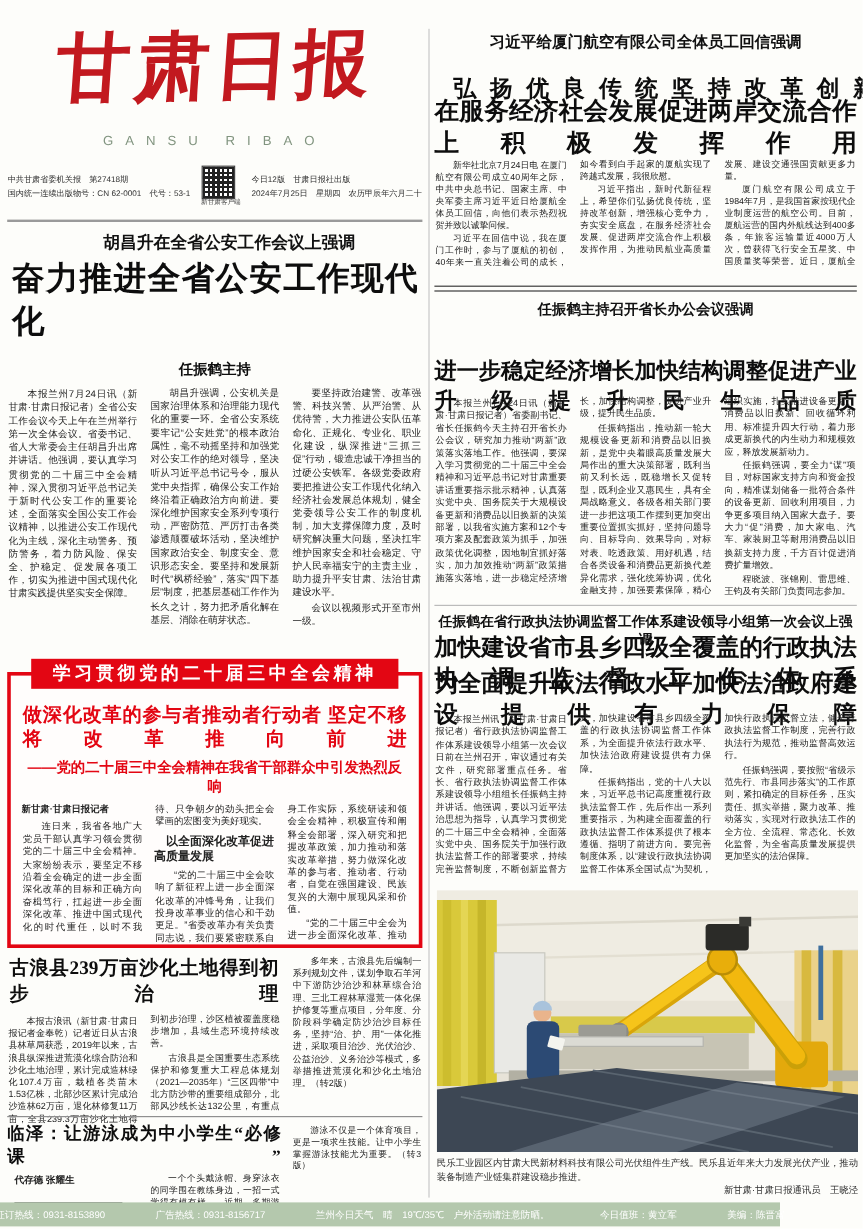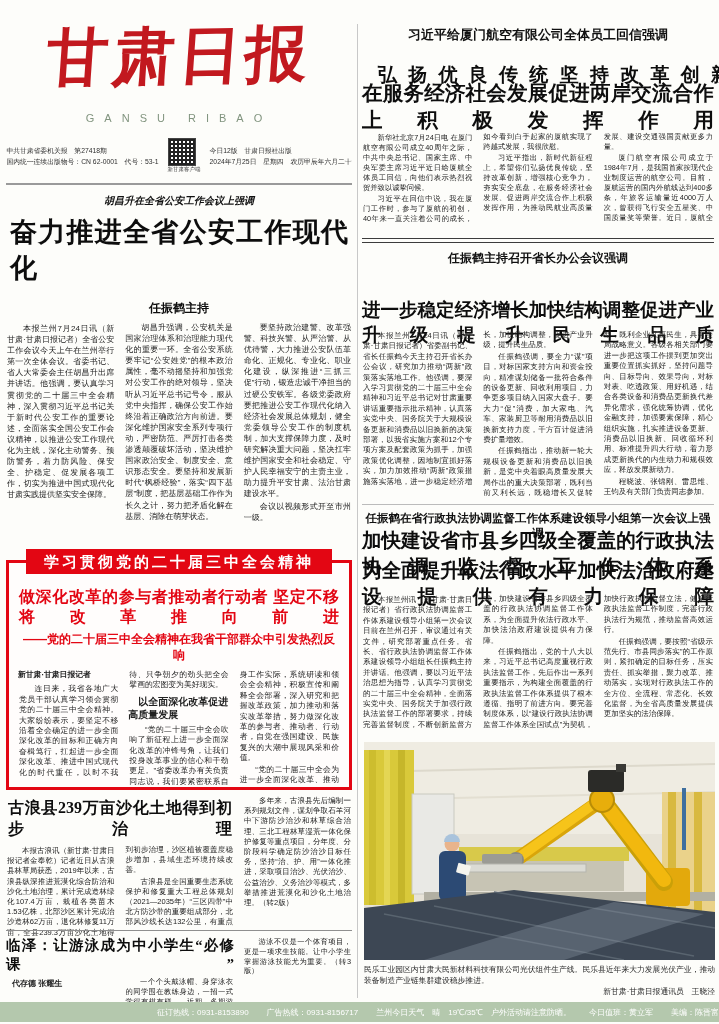--- a/index.html
+++ b/index.html
@@ -41,22 +41,22 @@
              letter-spacing:3px;white-space:nowrap;}
   .rb-head{margin-top:24px;padding:0 10px;font-weight:bold;color:#e30613;font-size:16px;line-height:20px;}
   .rb-sub{margin-top:4px;padding:0 10px;font-weight:bold;color:#e30613;font-size:12px;line-height:16px;text-align:center;}
   .rb-body{margin:7px 9px 0 9px;height:118px;font-size:7.8px;line-height:10.4px;}
   .byline-b{font-weight:bold;margin:0 0 4px 0;text-indent:0;}
   .subhead{font-weight:bold;font-size:10px;line-height:13px;margin:4px 0;text-indent:1em;}
   
   .byline-u{font-weight:bold;font-size:8px;border-bottom:1px solid #333;padding-bottom:13px;
             margin:2px 14px 5px 6px;text-indent:0;}
   
-  .footer{left:0;top:1002px;width:719px;height:20px;background:#b4c8ad;display:flex;
-          align-items:center;justify-content:flex-end;gap:18px;color:#ffffff;font-size:8px;white-space:nowrap;}
+  .footer{left:0;top:1002px;width:650px;height:20px;background:#b4c8ad;display:flex;
+          align-items:center;justify-content:center;gap:42px;color:#ffffff;font-size:8px;white-space:nowrap;}
   .caption{font-size:7.8px;line-height:11px;color:#2c2c2c;text-align:justify;}
   .credit{font-size:7.8px;line-height:11px;color:#2c2c2c;text-align:right;}
 </style>
 </head>
 <body>
 
 <div class="page">
 
   <div class="abs logo">甘肃日报</div>
   <div class="abs latin">GANSU RIBAO</div>
@@ -82,36 +82,36 @@
   <div class="abs h-big stretch" style="left:378px;top:44px;width:352px;font-size:19px;line-height:30px;margin-top:16px;">弘扬优良传统坚持改革创新</div>
   <div class="abs h-big stretch" style="left:362px;top:79px;width:352px;font-size:20.5px;line-height:27px;">在服务经济社会发展促进两岸交流合作上积极发挥作用</div>
   <div class="abs cols3 clip body-txt list" style="left:362px;top:132px;width:352px;height:100px;font-size:7.3px;line-height:10px;">
       <p class="para">新华社北京7月24日电 在厦门航空有限公司成立40周年之际，中共中央总书记、国家主席、中央军委主席习近平近日给厦航全体员工回信，向他们表示热烈祝贺并致以诚挚问候。</p>
       <p class="para">习近平在回信中说，我在厦门工作时，参与了厦航的初创，40年来一直关注着公司的成长，如今看到白手起家的厦航实现了跨越式发展，我很欣慰。</p>
       <p class="para">习近平指出，新时代新征程上，希望你们弘扬优良传统，坚持改革创新，增强核心竞争力，夯实安全底盘，在服务经济社会发展、促进两岸交流合作上积极发挥作用，为推动民航业高质量发展、建设交通强国贡献更多力量。</p>
       <p class="para">厦门航空有限公司成立于1984年7月，是我国首家按现代企业制度运营的航空公司。目前，厦航运营的国内外航线达到400多条，年旅客运输量近4000万人次，曾获得飞行安全五星奖、中国质量奖等荣誉。近日，厦航全体员工给习近平总书记写信，汇报公司改革发展成绩，表达积极助力两岸融合发展的决心。</p>
     </div>
   <div class="abs double-rule" style="left:362px;top:238px;width:352px;"></div>
 
-  <div class="abs kicker center" style="left:6px;top:194px;width:346px;font-size:10px;font-style:italic;">胡昌升在全省公安工作会议上强调</div>
+  <div class="abs kicker center" style="left:18px;top:194px;width:346px;font-size:14px;">胡昌升在全省公安工作会议上强调</div>
   <div class="abs h-big stretch" style="left:10px;top:214px;width:338px;font-size:27px;line-height:36px;">奋力推进全省公安工作现代化</div>
   <div class="abs h-big center" style="left:6px;top:300px;width:346px;font-size:12px;">任振鹤主持</div>
   <div class="abs cols3 clip body-txt list" style="left:6px;top:322px;width:346px;height:234px;font-size:8px;line-height:11.1px;">
       <p class="para">本报兰州7月24日讯（新甘肃·甘肃日报记者）全省公安工作会议今天上午在兰州举行第一次全体会议。省委书记、省人大常委会主任胡昌升出席并讲话。他强调，要认真学习贯彻党的二十届三中全会精神，深入贯彻习近平总书记关于新时代公安工作的重要论述，全面落实全国公安工作会议精神，以推进公安工作现代化为主线，深化主动警务、预防警务，着力防风险、保安全、护稳定、促发展各项工作，切实为推进中国式现代化甘肃实践提供坚实安全保障。</p>
       <p class="para">胡昌升强调，公安机关是国家治理体系和治理能力现代化的重要一环。全省公安系统要牢记“公安姓党”的根本政治属性，毫不动摇坚持和加强党对公安工作的绝对领导，坚决听从习近平总书记号令，服从党中央指挥，确保公安工作始终沿着正确政治方向前进。要深化维护国家安全系列专项行动，严密防范、严厉打击各类渗透颠覆破坏活动，坚决维护国家政治安全、制度安全、意识形态安全。要坚持和发展新时代“枫桥经验”，落实“四下基层”制度，把基层基础工作作为长久之计，努力把矛盾化解在基层、消除在萌芽状态。</p>
       <p class="para">要坚持政治建警、改革强警、科技兴警、从严治警、从优待警，大力推进公安队伍革命化、正规化、专业化、职业化建设，纵深推进“三抓三促”行动，锻造忠诚干净担当的过硬公安铁军。各级党委政府要把推进公安工作现代化纳入经济社会发展总体规划，健全党委领导公安工作的制度机制，加大支撑保障力度，及时研究解决重大问题，坚决扛牢维护国家安全和社会稳定、守护人民幸福安宁的主责主业，助力提升平安甘肃、法治甘肃建设水平。</p>
       <p class="para">会议以视频形式开至市州一级。</p>
     </div>
 
   <div class="abs kicker center" style="left:362px;top:250px;width:352px;font-size:12px;">任振鹤主持召开省长办公会议强调</div>
   <div class="abs h-big serif stretch" style="left:362px;top:298px;width:352px;font-size:18.5px;line-height:25px;">进一步稳定经济增长加快结构调整促进产业升级提升民生品质</div>
   <div class="abs cols3 clip body-txt list" style="left:362px;top:330px;width:352px;height:170px;font-size:7.5px;line-height:10.4px;">
       <p class="para">本报兰州7月24日讯（新甘肃·甘肃日报记者）省委副书记、省长任振鹤今天主持召开省长办公会议，研究加力推动“两新”政策落实落地工作。他强调，要深入学习贯彻党的二十届三中全会精神和习近平总书记对甘肃重要讲话重要指示批示精神，认真落实党中央、国务院关于大规模设备更新和消费品以旧换新的决策部署，以我省实施方案和12个专项方案及配套政策为抓手，加强政策优化调整，因地制宜抓好落实，加力加效推动“两新”政策措施落实落地，进一步稳定经济增长，加快结构调整，促进产业升级，提升民生品质。</p>
+      <p class="para">任振鹤指出，推动新一轮大规模设备更新和消费品以旧换新，是党中央着眼高质量发展大局作出的重大决策部署，既利当前又利长远，既稳增长又促转型，既利企业又惠民生，具有全局战略意义。各级各相关部门要进一步把这项工作摆到更加突出重要位置抓实抓好，坚持问题导向、目标导向、效果导向，对标对表、吃透政策、用好机遇，结合各类设备和消费品更新换代差异化需求，强化统筹协调，优化金融支持，加强要素保障，精心组织实施，扎实推进设备更新、消费品以旧换新、回收循环利用、标准提升四大行动，着力形成更新换代的内生动力和规模效应，释放发展新动力。</p>
       <p class="para">任振鹤强调，要全力“谋”项目，对标国家支持方向和资金投向，精准谋划储备一批符合条件的设备更新、回收利用项目，力争更多项目纳入国家大盘子。要大力“促”消费，加大家电、汽车、家装厨卫等耐用消费品以旧换新支持力度，千方百计促进消费扩量增效。</p>
-      <p class="para">任振鹤指出，推动新一轮大规模设备更新和消费品以旧换新，是党中央着眼高质量发展大局作出的重大决策部署，既利当前又利长远，既稳增长又促转型，既利企业又惠民生，具有全局战略意义。各级各相关部门要进一步把这项工作摆到更加突出重要位置抓实抓好，坚持问题导向、目标导向、效果导向，对标对表、吃透政策、用好机遇，结合各类设备和消费品更新换代差异化需求，强化统筹协调，优化金融支持，加强要素保障，精心组织实施，扎实推进设备更新、消费品以旧换新、回收循环利用、标准提升四大行动，着力形成更新换代的内生动力和规模效应，释放发展新动力。</p>
       <p class="para">程晓波、张锦刚、雷思维、王钧及有关部门负责同志参加。</p>
     </div>
   <div class="abs" style="left:362px;top:504px;width:352px;height:1px;background:#bbbbbb;"></div>
 
   <div class="abs kicker-sm center" style="left:362px;top:511px;width:352px;">任振鹤在省行政执法协调监督工作体系建设领导小组第一次会议上强调</div>
   <div class="abs h-big serif stretch" style="left:362px;top:528px;width:352px;font-size:19.5px;line-height:26px;">加快建设省市县乡四级全覆盖的行政执法协调监督工作体系</div>
   <div class="abs h-big serif stretch" style="left:362px;top:558px;width:352px;font-size:19.5px;line-height:26px;">为全面提升依法行政水平加快法治政府建设提供有力保障</div>
   <div class="abs cols3 clip body-txt list" style="left:362px;top:594px;width:352px;height:142px;font-size:7.5px;line-height:10.4px;">
       <p class="para">本报兰州讯（新甘肃·甘肃日报记者）省行政执法协调监督工作体系建设领导小组第一次会议日前在兰州召开，审议通过有关文件，研究部署重点任务。省长、省行政执法协调监督工作体系建设领导小组组长任振鹤主持并讲话。他强调，要以习近平法治思想为指导，认真学习贯彻党的二十届三中全会精神，全面落实党中央、国务院关于加强行政执法监督工作的部署要求，持续完善监督制度，不断创新监督方式，加快建设省市县乡四级全覆盖的行政执法协调监督工作体系，为全面提升依法行政水平、加快法治政府建设提供有力保障。</p>
       <p class="para">任振鹤指出，党的十八大以来，习近平总书记高度重视行政执法监督工作，先后作出一系列重要指示，为构建全面覆盖的行政执法监督工作体系提供了根本遵循、指明了前进方向。要完善制度体系，以“建设行政执法协调监督工作体系全国试点”为契机，加快行政执法监督立法，健全行政执法监督工作制度，完善行政执法行为规范，推动监督高效运行。</p>

